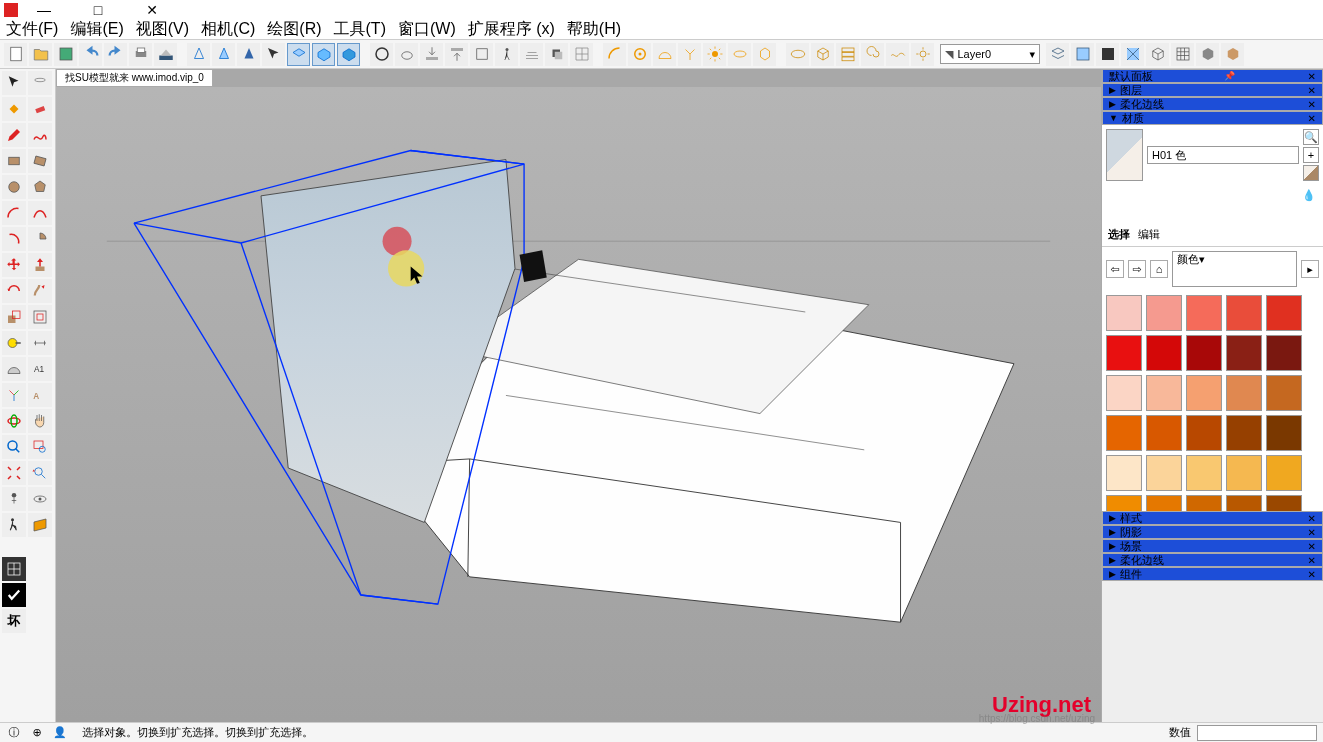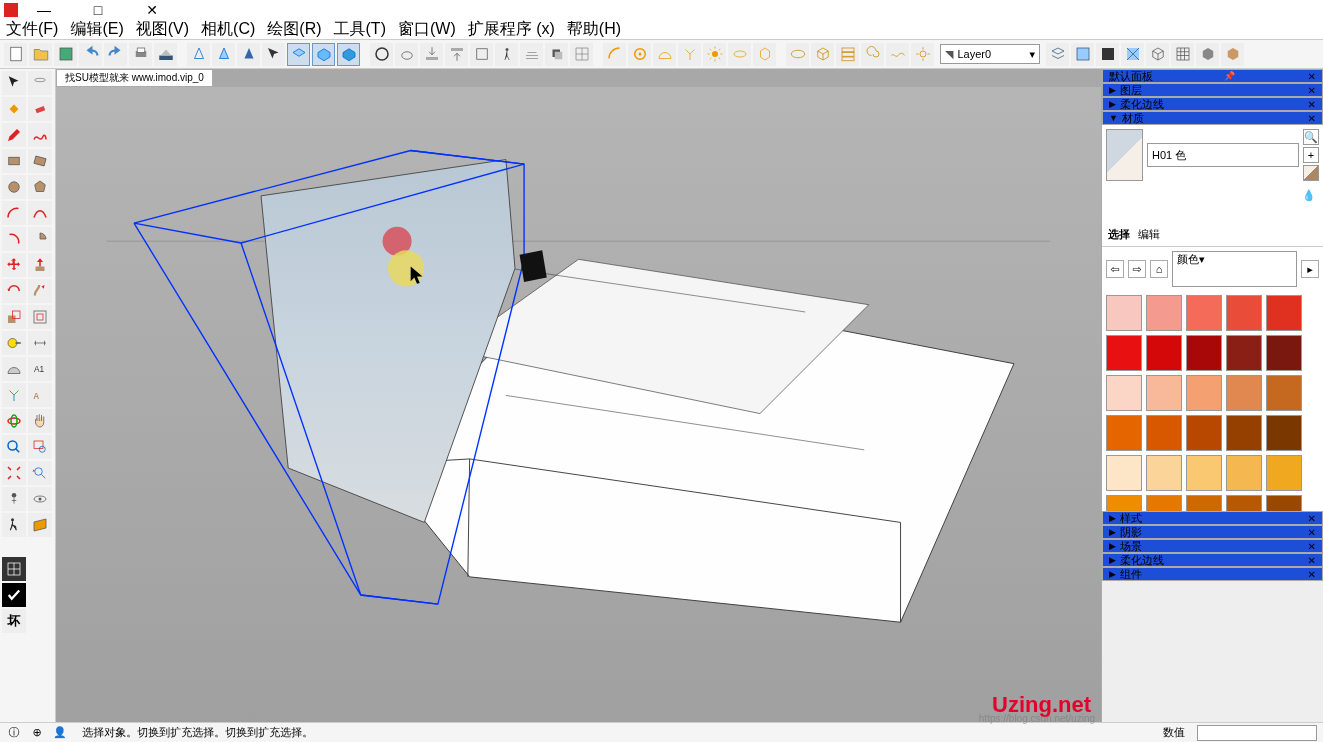--- a/index.html
+++ b/index.html
@@ -25,33 +25,33 @@
 .tab-strip{position:absolute;top:0;left:0;height:18px;display:flex;}
 .tab{background:#fff;border:1px solid #aaa;padding:0 8px;font-size:10px;height:18px;line-height:16px;}
 .viewport{position:absolute;top:18px;left:0;right:0;bottom:0;background:linear-gradient(#b5b5b5,#a0a0a0);}
 .model-svg{position:absolute;inset:0;width:100%;height:100%;}
 .right-panel { width: 222px; background: #eee; border-left:1px solid #aaa; display:flex;flex-direction:column;}
 .panel-title{background:#1d4ed8;border:1px solid #aaa;height:14px;display:flex;align-items:center;padding:0 6px;font-size:11px;cursor:pointer;}
 .panel-title .close-x{margin-left:auto;font-size:10px;}
 .panel-title .arrow{margin-right:4px;font-size:9px;}
 .mat-preview{height:60px;background:#fff;display:flex;align-items:center;padding:4px;gap:4px;}
 .mat-swatch-big{width:52px;height:52px;background:linear-gradient(135deg,#cfd8e0 50%,#f5efe8 50%);border:1px solid #999;}
-.mat-name-input{flex:1;height:24px;border:1px solid #999;padding:0 4px;font-size:11px;}
+.mat-name-input{flex:1;height:18px;border:1px solid #999;padding:0 4px;font-size:11px;}
 .mat-tabs{display:flex;gap:8px;padding:4px 6px;background:#fff;border-bottom:1px solid #ccc;}
 .mat-tab{font-size:11px;cursor:pointer;margin-top:38px;}
 .mat-tab.active{font-weight:bold;}
 .mat-nav{display:flex;align-items:center;gap:4px;padding:4px;background:#fff;}
 .mat-nav-btn{width:18px;height:18px;border:1px solid #aaa;text-align:center;line-height:16px;cursor:pointer;}
 .mat-nav-select{flex:1;height:36px;border:1px solid #999;padding:0 4px;font-size:11px;}
 .swatch-grid{background:#fff;padding:4px;display:grid;grid-template-columns:repeat(5,36px);grid-auto-rows:36px;gap:4px;overflow:auto;height:220px;}
 .swatch{border:1px solid #999;cursor:pointer;}
 .panel-stack{display:flex;flex-direction:column;}
 .status-bar{height:20px;background:#f5f5f5;border-top:1px solid #ccc;display:flex;align-items:center;padding:0 6px;gap:10px;font-size:11px;}
 .status-icons span{width:16px;height:16px;display:inline-flex;align-items:center;justify-content:center;margin-right:4px;}
-.status-right{margin-left:auto;display:flex;align-items:center;gap:12px;}
+.status-right{margin-left:auto;display:flex;align-items:center;gap:6px;}
 .status-input{width:120px;height:16px;border:1px solid #999;background:#fff;}
 .watermark{position:absolute;right:10px;bottom:4px;font-size:22px;font-weight:bold;color:#e4002b;font-family:Arial;}
 .csdn-wm{position:absolute;right:6px;bottom:-2px;font-size:10px;color:rgba(120,120,120,0.6);}
 .eyedropper{width:16px;text-align:center;margin-left:auto;cursor:pointer;}
 </style>
 </head>
 <body>
 
 <div class="title-bar">
   <span class="icon"></span>

